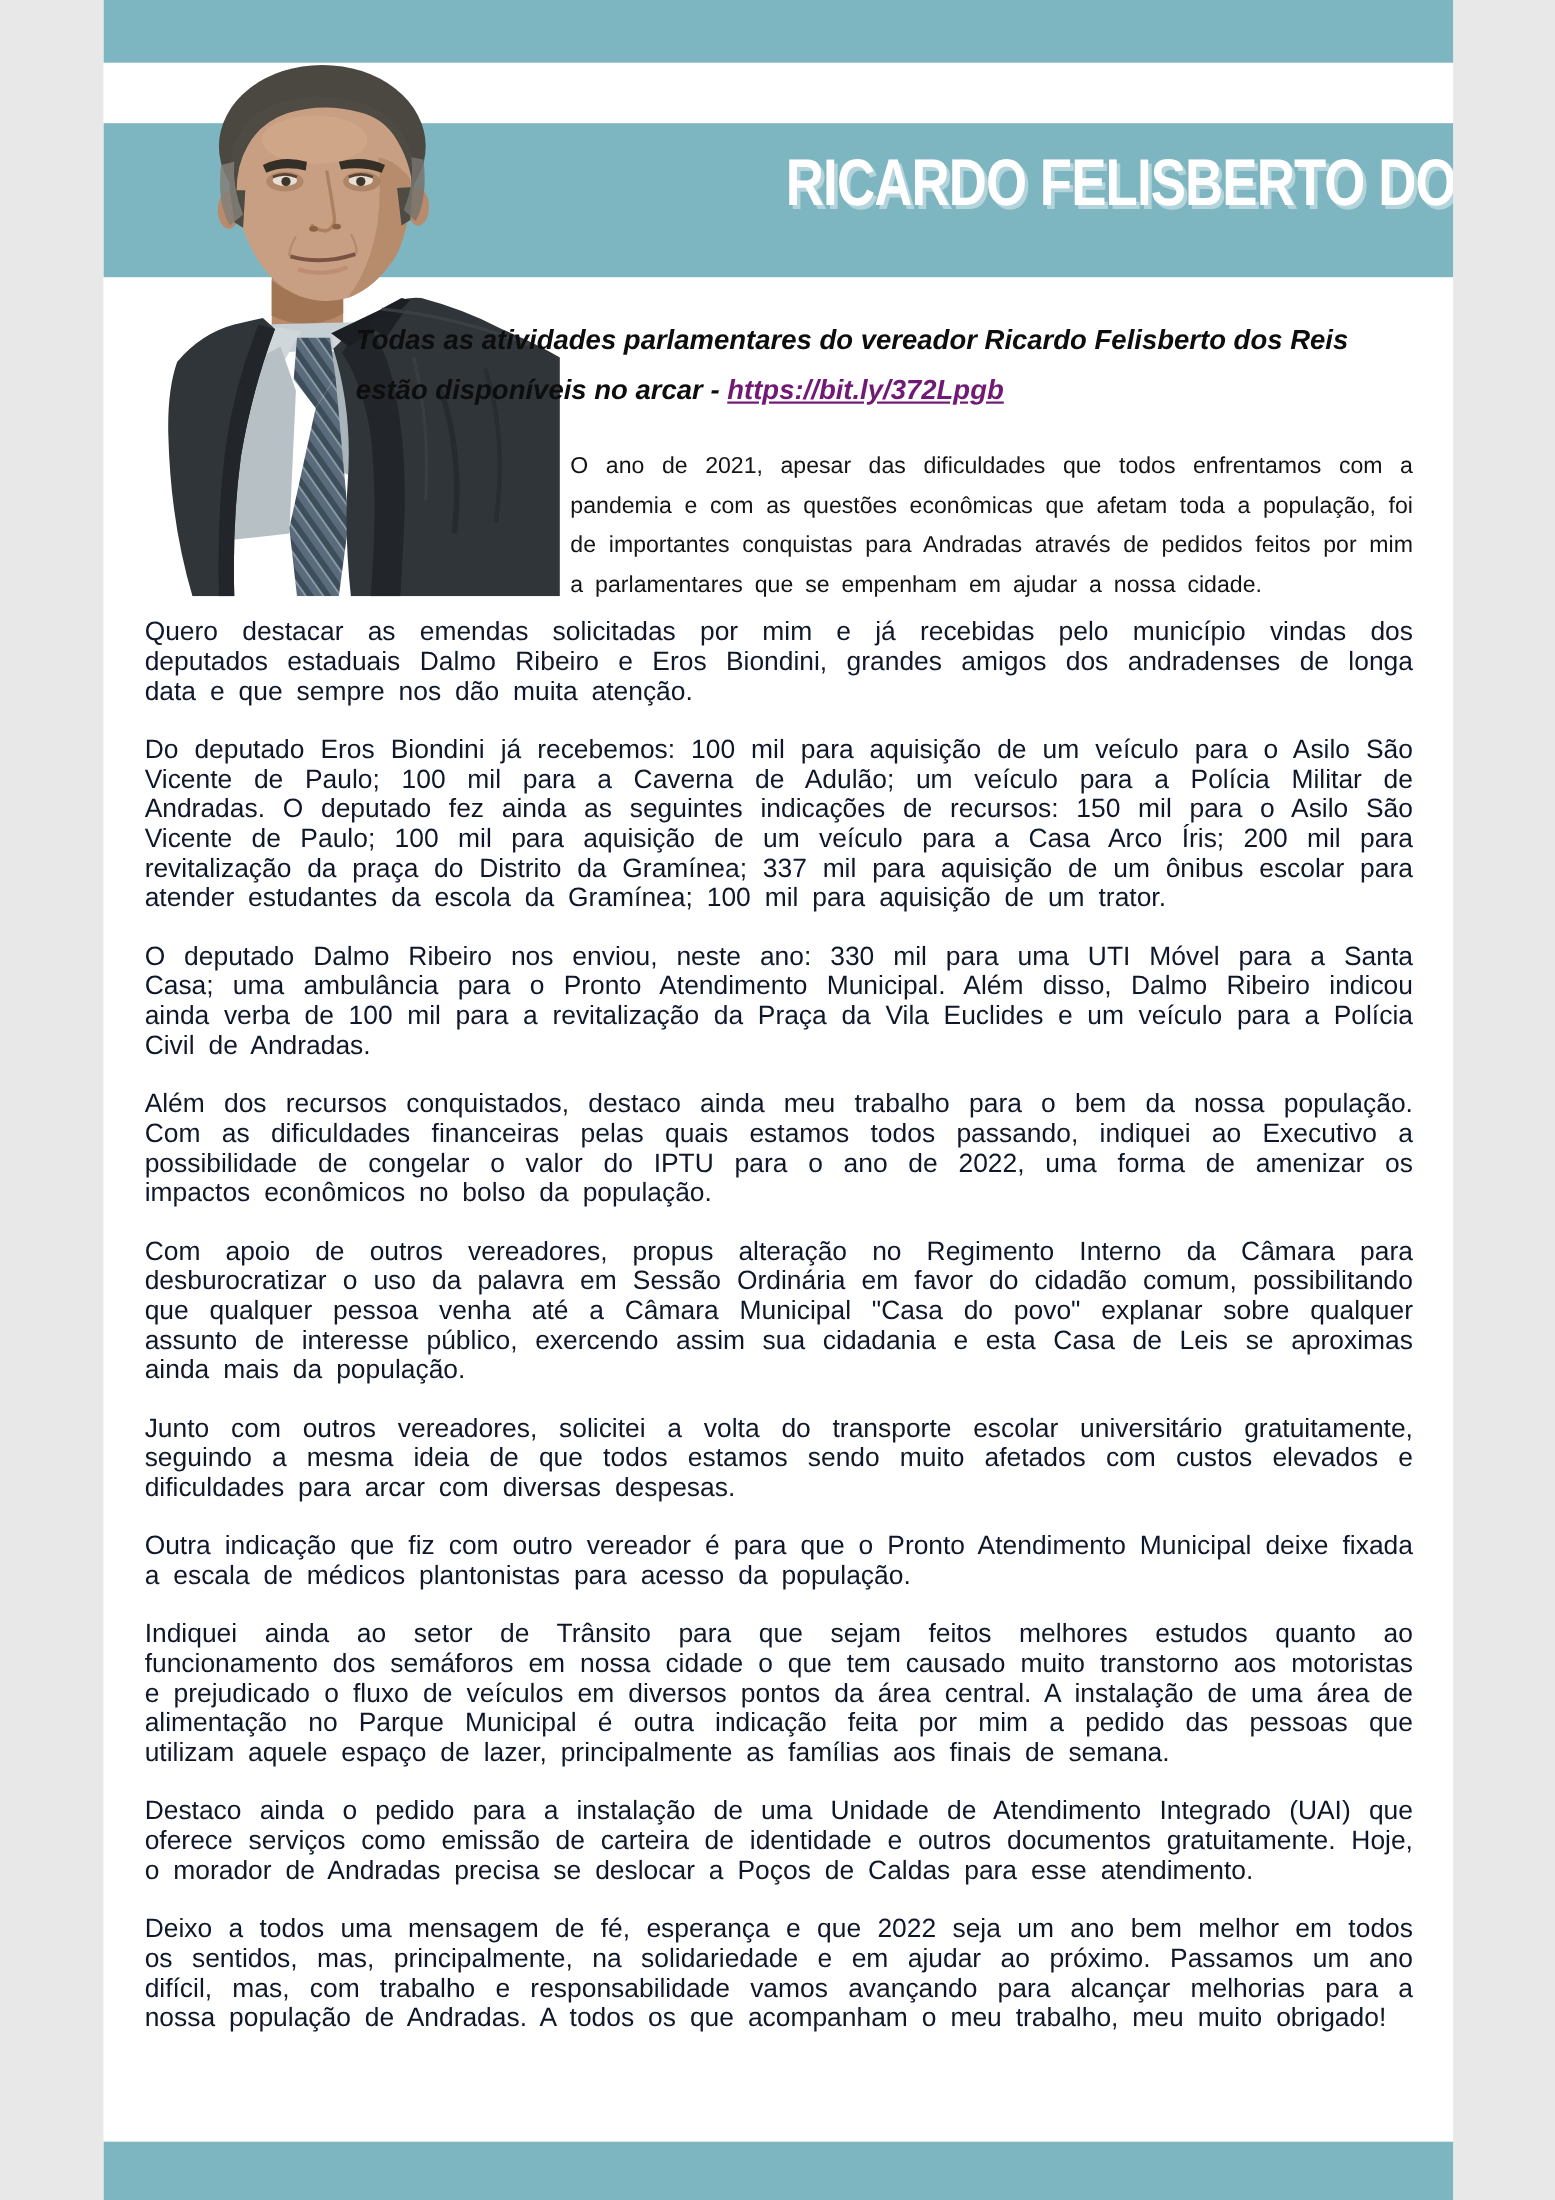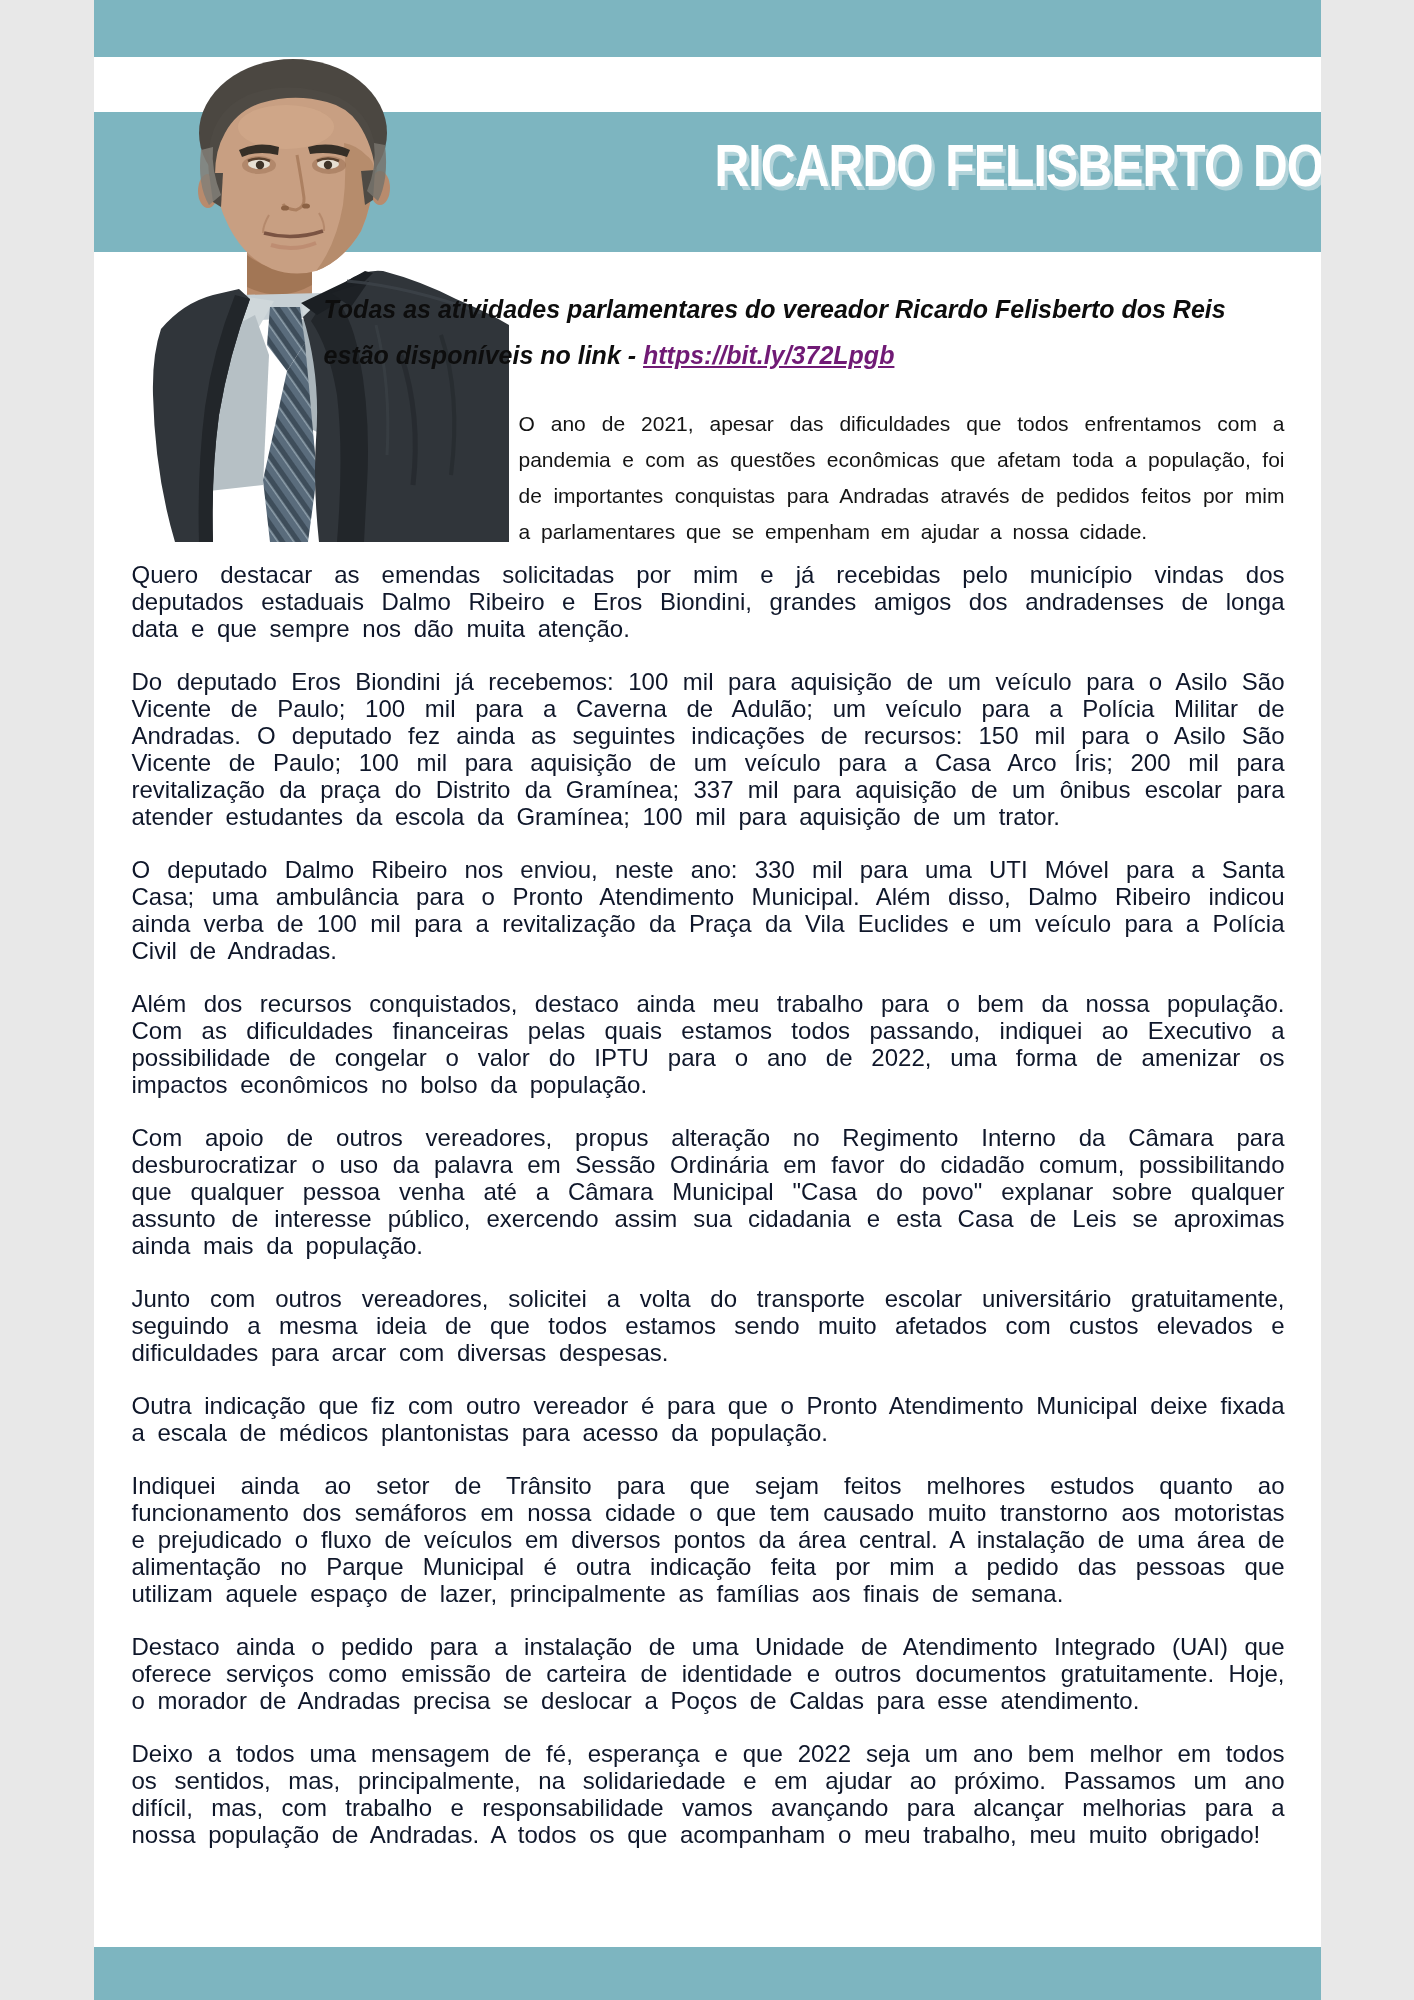--- a/index.html
+++ b/index.html
@@ -134,21 +134,21 @@
     <path d="M180,238 L218,226 L200,252 Z" fill="#1d2125"></path>
 
     <path d="M196,226 Q260,232 330,258" stroke="#3d434a" stroke-width="3" fill="none" opacity="0.8"></path>
     <path d="M225,270 Q240,330 236,400" stroke="#3a4045" stroke-width="3" fill="none" opacity="0.8"></path>
     <path d="M250,300 Q270,360 262,430" stroke="#23282c" stroke-width="5" fill="none" opacity="0.7"></path>
     <path d="M290,280 Q310,340 300,420" stroke="#23282c" stroke-width="4" fill="none" opacity="0.6"></path>
   </svg>
 
   <div class="intro">
     <span class="line">Todas as atividades parlamentares do vereador Ricardo Felisberto dos Reis</span>
-    <span class="line"><span>estão disponíveis no link - </span><a href="#">https://bit.ly/372Lpgb</a></span>
+    <span class="line"><span>estão disponíveis no arcar - </span><a href="#">https://bit.ly/372Lpgb</a></span>
   </div>
 
   <div class="lead">O ano de 2021, apesar das dificuldades que todos enfrentamos com a pandemia e com as questões econômicas que afetam toda a população, foi de importantes conquistas para Andradas através de pedidos feitos por mim a parlamentares que se empenham em ajudar a nossa cidade.</div>
 
   <div class="content">
     <p>Quero destacar as emendas solicitadas por mim e já recebidas pelo município vindas dos deputados estaduais Dalmo Ribeiro e Eros Biondini, grandes amigos dos andradenses de longa data e que sempre nos dão muita atenção.</p>
     <p>Do deputado Eros Biondini já recebemos: 100 mil para aquisição de um veículo para o Asilo São Vicente de Paulo; 100 mil para a Caverna de Adulão; um veículo para a Polícia Militar de Andradas. O deputado fez ainda as seguintes indicações de recursos: 150 mil para o Asilo São Vicente de Paulo; 100 mil para aquisição de um veículo para a Casa Arco Íris; 200 mil para revitalização da praça do Distrito da Gramínea; 337 mil para aquisição de um ônibus escolar para atender estudantes da escola da Gramínea; 100 mil para aquisição de um trator.</p>
     <p>O deputado Dalmo Ribeiro nos enviou, neste ano: 330 mil para uma UTI Móvel para a Santa Casa; uma ambulância para o Pronto Atendimento Municipal. Além disso, Dalmo Ribeiro indicou ainda verba de 100 mil para a revitalização da Praça da Vila Euclides e um veículo para a Polícia Civil de Andradas.</p>
     <p>Além dos recursos conquistados, destaco ainda meu trabalho para o bem da nossa população. Com as dificuldades financeiras pelas quais estamos todos passando, indiquei ao Executivo a possibilidade de congelar o valor do IPTU para o ano de 2022, uma forma de amenizar os impactos econômicos no bolso da população.</p>
     <p>Com apoio de outros vereadores, propus alteração no Regimento Interno da Câmara para desburocratizar o uso da palavra em Sessão Ordinária em favor do cidadão comum, possibilitando que qualquer pessoa venha até a Câmara Municipal "Casa do povo" explanar sobre qualquer assunto de interesse público, exercendo assim sua cidadania e esta Casa de Leis se aproximas ainda mais da população.</p>

